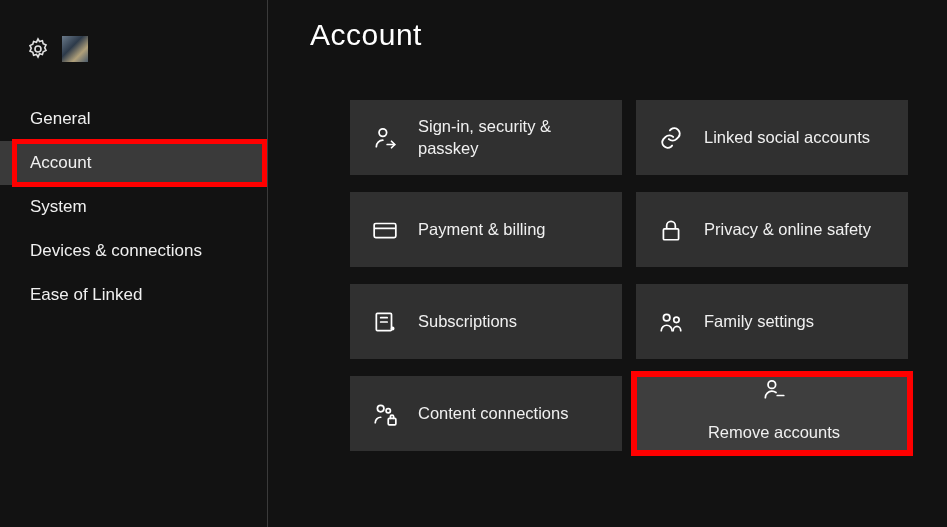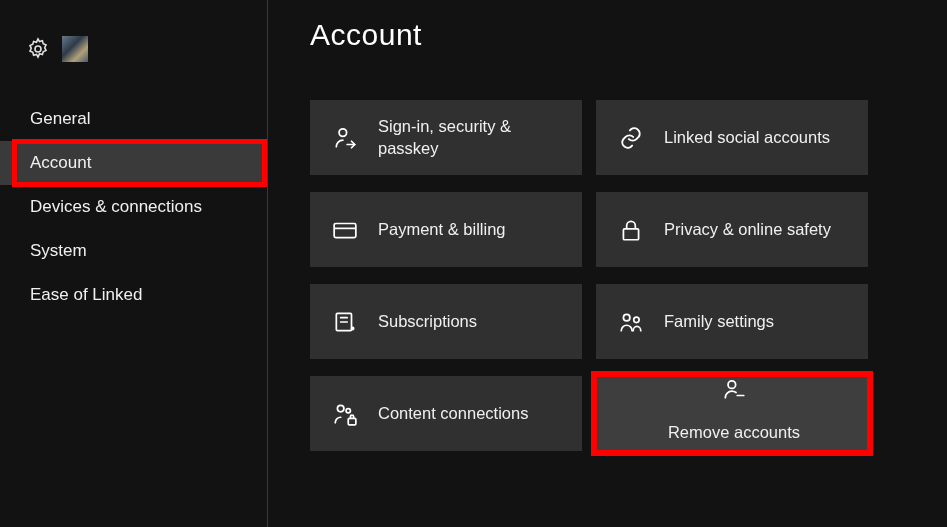--- a/index.html
+++ b/index.html
@@ -50,20 +50,21 @@
       font-size: 30px;
       font-weight: 400;
       margin-bottom: 48px;
       letter-spacing: 0.5px;
     }
     .tile-grid {
       display: grid;
       grid-template-columns: 272px 272px;
       gap: 14px;
       row-gap: 17px;
+      margin-left: 40px;
     }
     .tile {
       background: #303030;
       height: 75px;
       display: flex;
       align-items: center;
       padding: 0 18px 0 22px;
       gap: 20px;
       cursor: pointer;
       position: relative;
@@ -127,24 +128,24 @@
   </div>
 
   <div class="sidebar-highlight-wrap">
     <div class="nav-item active">
       <span>Account</span>
     </div>
     <div class="sb-box"></div>
   </div>
 
   <div class="nav-item">
+    <span>System</span>
+  </div>
+  <div class="nav-item">
     <span>Devices &amp; connections</span>
-  </div>
-  <div class="nav-item">
-    <span>System</span>
   </div>
   <div class="nav-item">
     <span>Ease of Linked</span>
   </div>
 </aside>
 
 <main class="main">
   <h1 class="page-title">Account</h1>
 
   <div class="tile-grid">

